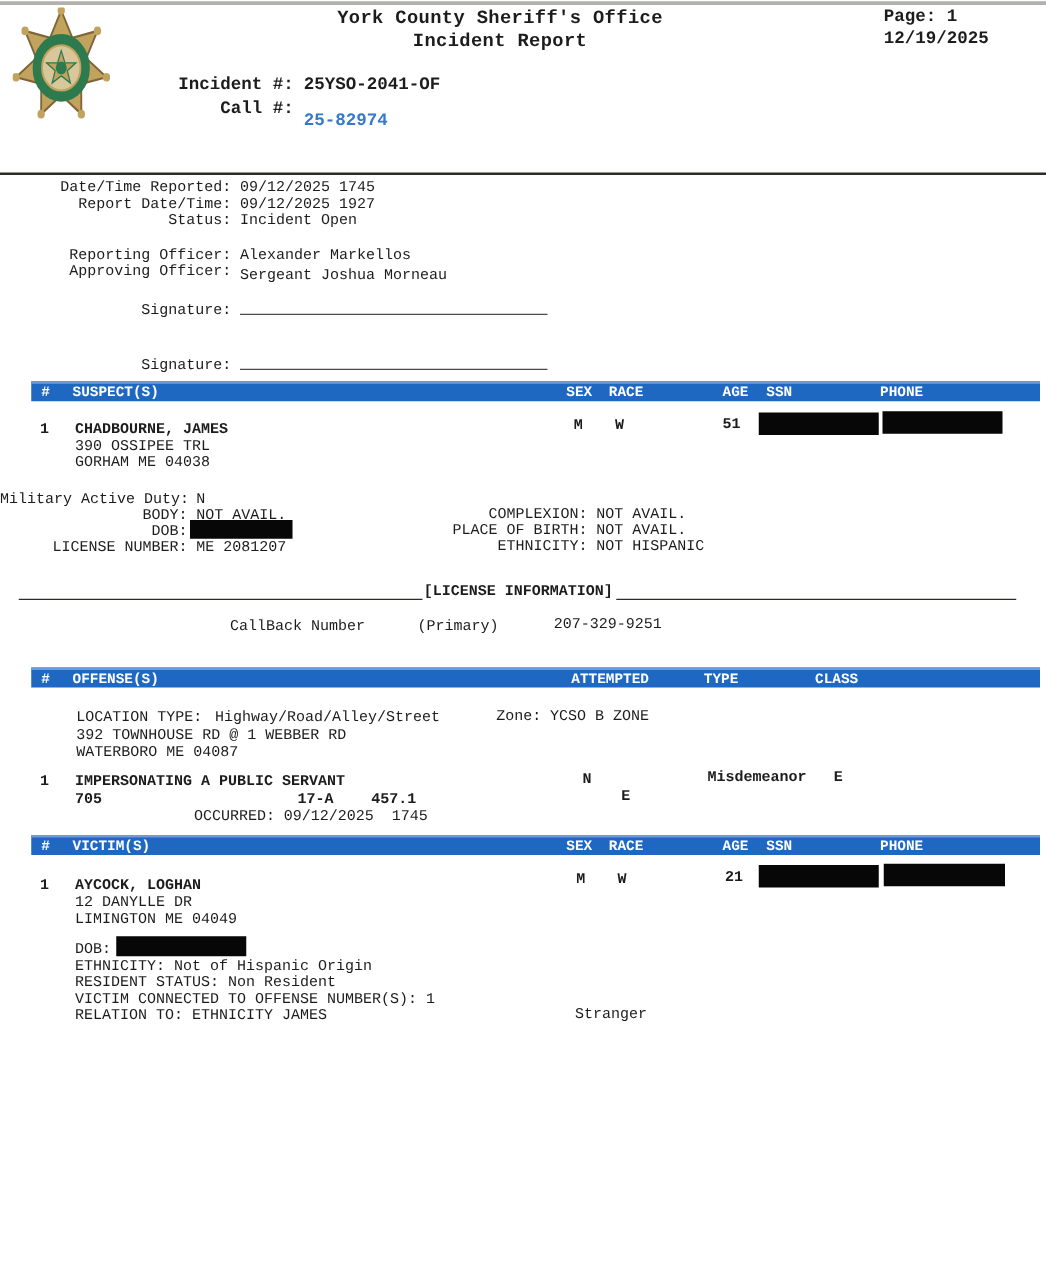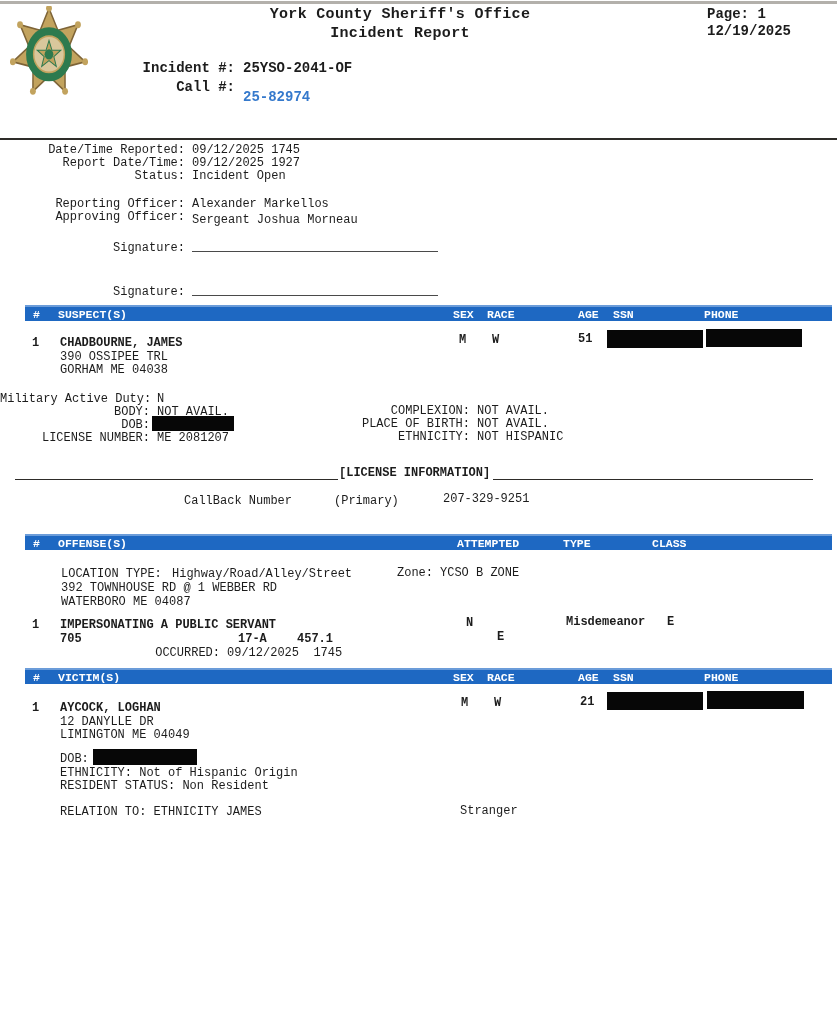--- a/index.html
+++ b/index.html
@@ -168,16 +168,17 @@
   <div class="abs b" style="left:580px; top:695px;">21</div>
   <div class="redact" style="left:607px; top:692px; width:96px; height:18px;"></div>
   <div class="redact" style="left:707px; top:691px; width:97px; height:18px;"></div>
   <div class="abs" style="left:60px; top:715px;">12 DANYLLE DR</div>
   <div class="abs" style="left:60px; top:728px;">LIMINGTON ME 04049</div>
 
   <div class="abs" style="left:60px; top:752px;">DOB:</div>
   <div class="redact" style="left:93px; top:749px; width:104px; height:16px;"></div>
   <div class="abs" style="left:60px; top:766px;">ETHNICITY: Not of Hispanic Origin</div>
   <div class="abs" style="left:60px; top:779px;">RESIDENT STATUS: Non Resident</div>
+  <div class="abs" style="left:60px; top:792px;">VICTIM CONNECTED TO OFFENSE NUMBER(S): 1</div>
   <div class="abs" style="left:60px; top:805px;">RELATION TO: ETHNICITY JAMES</div>
   <div class="abs" style="left:460px; top:804px;">Stranger</div>
 
 </div>
 
 </body></html>

